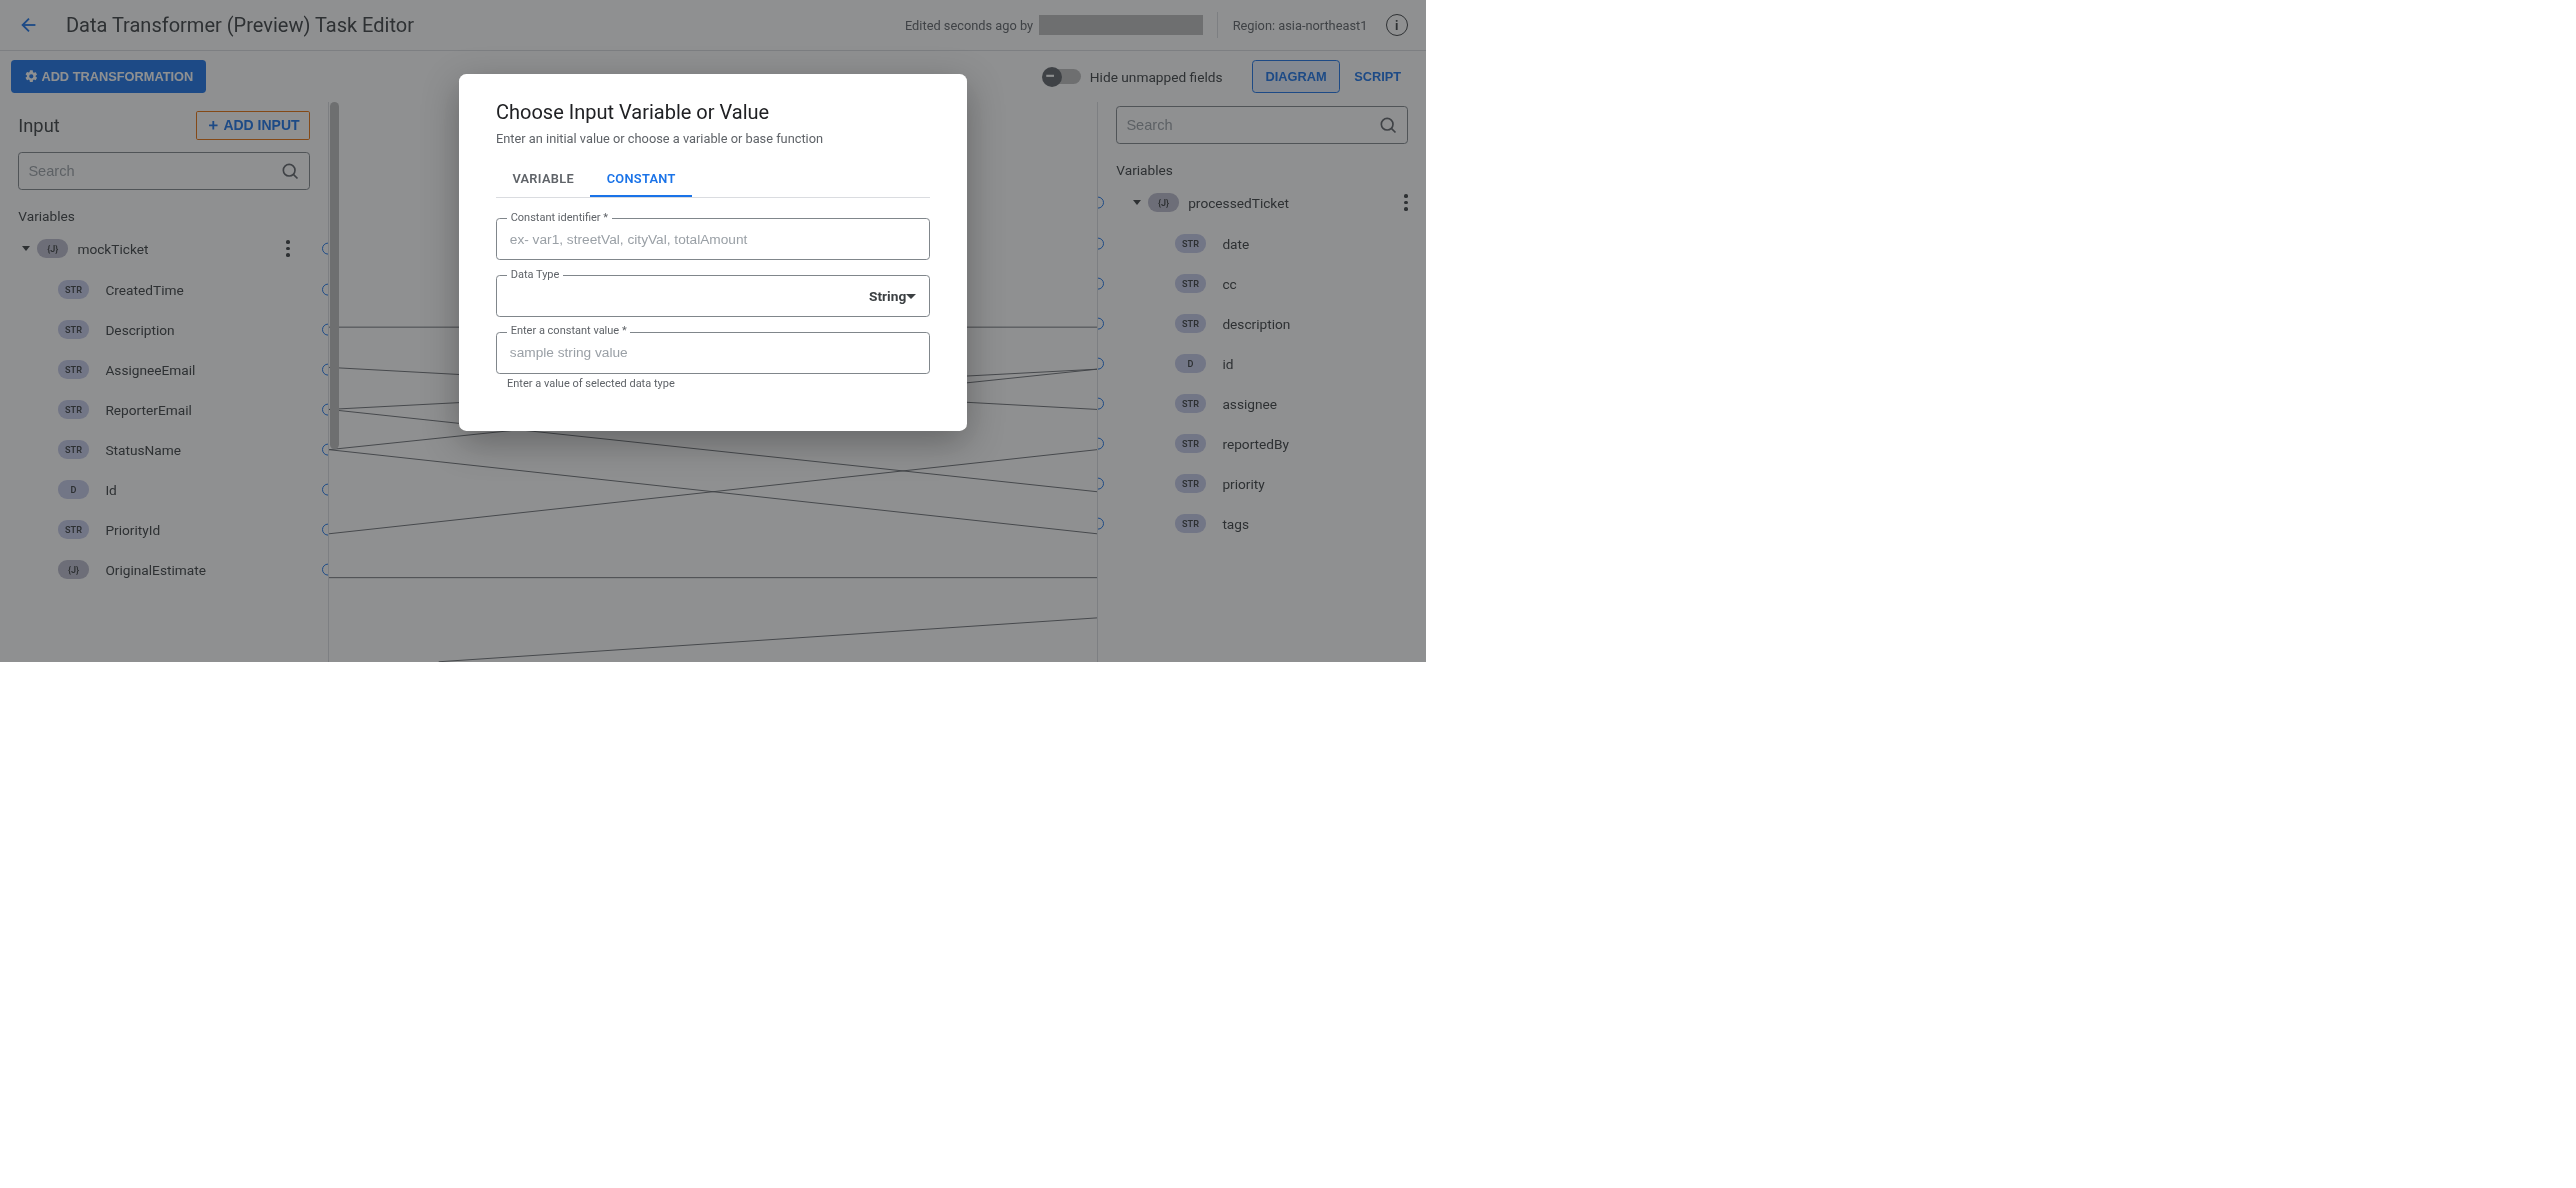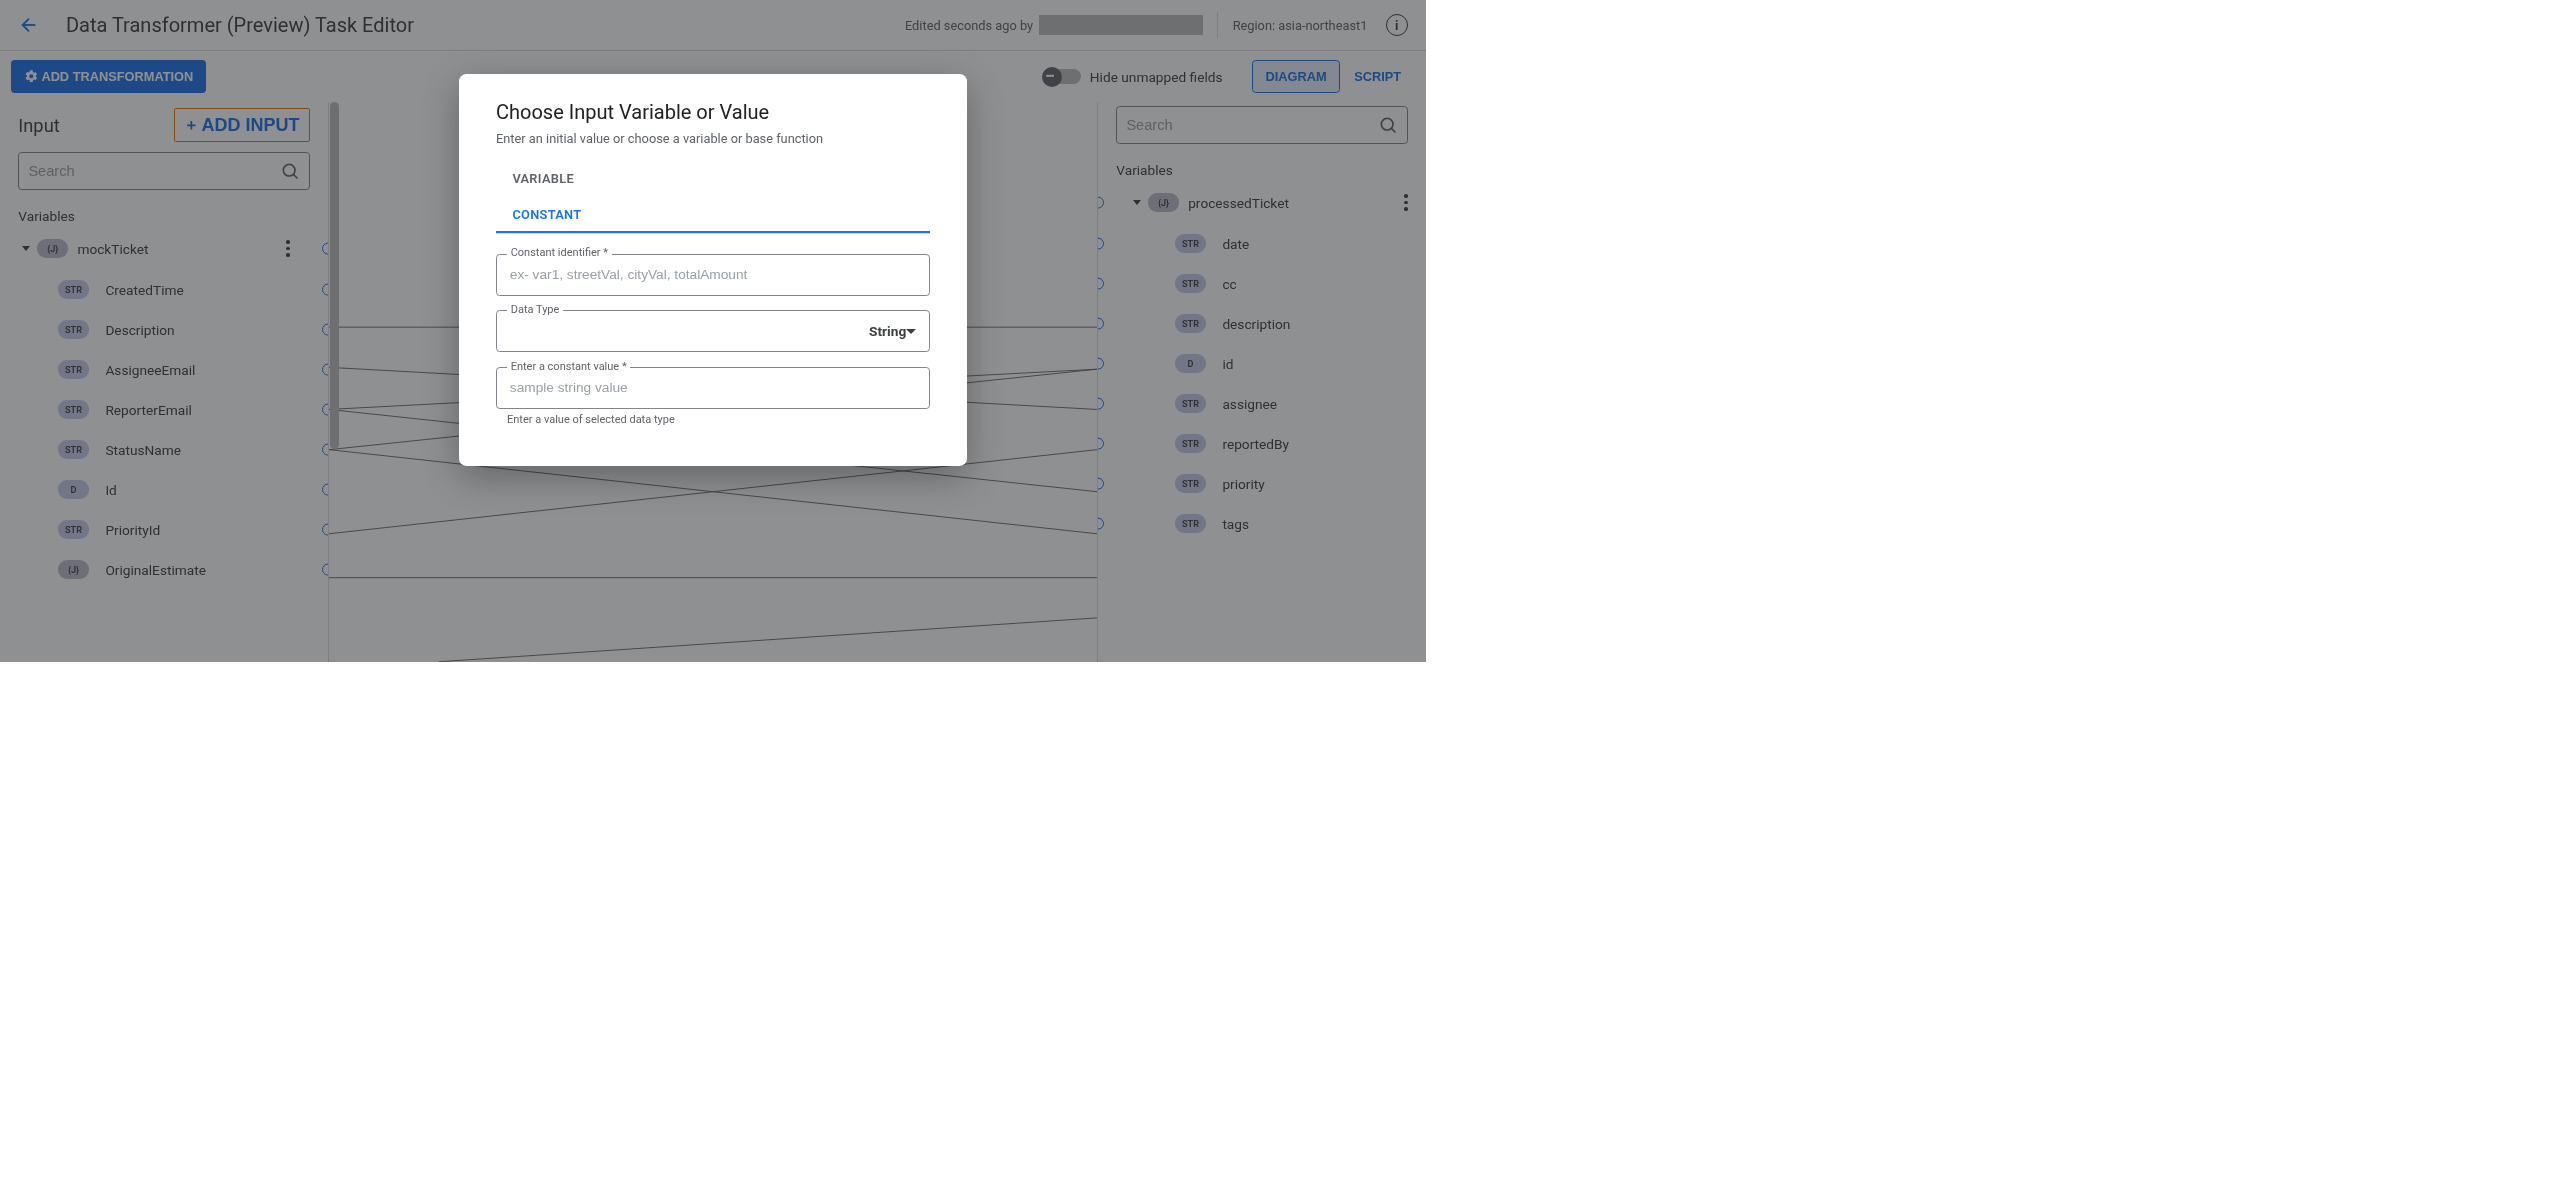--- a/index.html
+++ b/index.html
@@ -135,21 +135,21 @@
     border-right: none;
     margin-left: auto;
   }
   .panel-header {
     height: 46px; display: flex; align-items: center; padding: 0 18.3px;
     justify-content: space-between;
   }
   .panel-title { font-size: 18.3px; color: #3c4043; }
   .add-btn {
     display: flex; align-items: center; gap: 3px;
-    color: #1a73e8; font-size: 18px; font-weight: 600;
+    color: #1a73e8; font-size: 14px; font-weight: 600;
     padding: 5.5px 9.1px; background: none; border: 0.9px solid transparent;
     cursor: pointer;
   }
   .add-btn.highlighted { border: 1.8px solid #e8710a; border-radius: 1.8px; }
 
   .search-wrap {
     margin: 3.7px 18.3px 9.1px;
     border: 0.9px solid #80868b;
     border-radius: 3.7px;
     height: 38px;
@@ -238,21 +238,21 @@
   .modal {
     margin-top: 74px;
     width: 508px;
     background: #fff;
     border-radius: 7.3px;
     box-shadow: 0 11px 37px rgba(0,0,0,0.3);
     padding: 25.6px 37px 25.6px;
   }
   .modal h2 { font-size: 20px; font-weight: 400; color: #202124; margin-bottom: 7.3px; }
   .modal .sub { font-size: 12.8px; color: #5f6368; margin-bottom: 16.4px; }
-  .tabs { display: flex; border-bottom: 0.9px solid #dadce0; margin-bottom: 20px; flex-direction: column; }
+  .tabs { display: flex; border-bottom: 0.9px solid #dadce0; margin-bottom: 20px; }
   .tab {
     padding: 9.1px 16.4px; font-size: 12.8px; font-weight: 600;
     color: #5f6368; cursor: pointer;
     border-bottom: 2.7px solid transparent;
     letter-spacing: 0.3px;
   }
   .tab.active { color: #1a73e8; border-bottom-color: #1a73e8; }
 
   .field {
     position: relative; margin-bottom: 14.6px;

